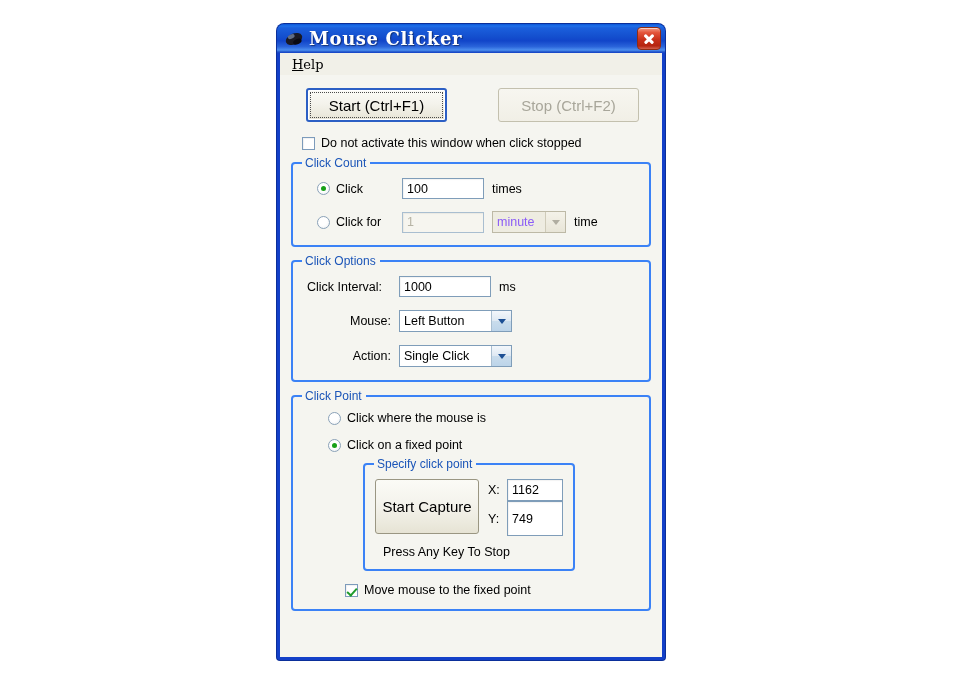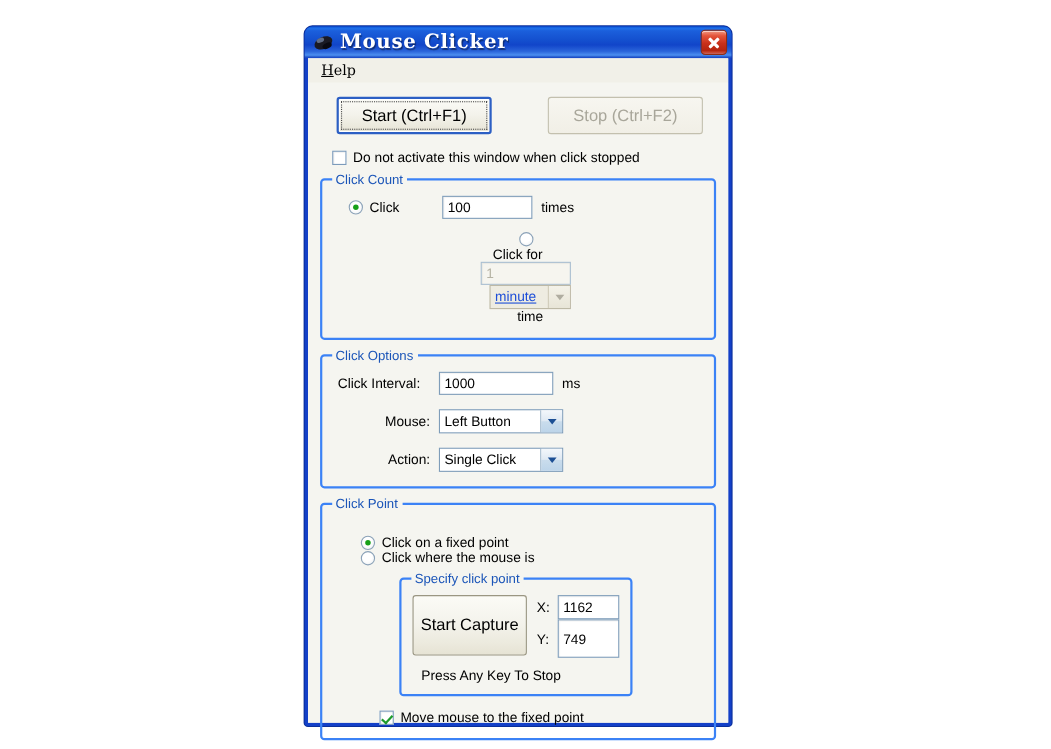--- a/index.html
+++ b/index.html
@@ -281,21 +281,21 @@
     left: 50%; top: 50%;
     margin: -2px 0 0 -4px;
     border-left: 4px solid transparent;
     border-right: 4px solid transparent;
     border-top: 5px solid #1c4f94;
   }
   .combo.disabled {
     border-color: #bdb9a6;
     background: #eeece1;
   }
-  .combo.disabled .val { color: #1d4ed8; text-decoration: underline; }
+  .combo.disabled .val { color: #8b5cf6; }
   .combo.disabled .arrow {
     background: linear-gradient(to bottom, #f4f2e9 0%, #e8e5d7 100%);
     border-left: 1px solid #cfcbb9;
   }
   .combo.disabled .arrow::after { border-top-color: #b0ada0; }
 
   .fieldlabel {
     font-size: 12.5px;
     color: #000000;
     white-space: nowrap;
@@ -349,40 +349,40 @@
 
         <div class="row" style="margin-left:14px;">
           <div class="rb checked"></div>
           <div class="lbl" style="width:66px;">Click</div>
           <div class="txt" style="width:82px;">
             <span>100</span>
           </div>
           <div class="unit">times</div>
         </div>
 
-        <div class="row" style="margin-left:14px;margin-top:12px;flex-direction:column;">
+        <div class="row" style="margin-left:14px;margin-top:12px;">
           <div class="rb"></div>
           <div class="lbl" style="width:66px;">Click for</div>
           <div class="txt disabled" style="width:82px;">
             <span>1</span>
           </div>
           <div class="combo disabled" style="width:74px;margin-left:8px;">
             <div class="val">minute</div>
             <div class="arrow"></div>
           </div>
           <div class="unit">time</div>
         </div>
       </div>
 
       <div class="group" style="margin-top:13px;padding:14px 10px 13px 10px;">
         <div class="legend">Click Options</div>
 
         <div class="row" style="margin-left:4px;">
           <div class="fieldlabel" style="width:92px;">Click Interval:</div>
-          <div class="txt" style="width:104px;">
+          <div class="txt" style="width:92px;">
             <span>1000</span>
           </div>
           <div class="unit">ms</div>
         </div>
 
         <div class="row" style="margin-left:4px;margin-top:13px;">
           <div class="fieldlabel" style="width:92px;text-align:right;padding-right:8px;box-sizing:border-box;">Mouse:</div>
           <div class="combo" style="width:113px;">
             <div class="val">Left Button</div>
             <div class="arrow"></div>
@@ -394,28 +394,28 @@
           <div class="combo" style="width:113px;">
             <div class="val">Single Click</div>
             <div class="arrow"></div>
           </div>
         </div>
       </div>
 
       <div class="group" style="margin-top:13px;padding:14px 10px 12px 10px;">
         <div class="legend">Click Point</div>
 
+        <div class="row" style="margin-left:25px;">
+          <div class="rb"></div>
+          <div class="lbl">Click where the mouse is</div>
+        </div>
+
         <div class="row" style="margin-left:25px;margin-top:13px;">
           <div class="rb checked"></div>
           <div class="lbl">Click on a fixed point</div>
-        </div>
-
-        <div class="row" style="margin-left:25px;">
-          <div class="rb"></div>
-          <div class="lbl">Click where the mouse is</div>
         </div>
 
         <div class="group" style="margin:11px 0 0 60px;width:212px;padding:14px 10px 10px 10px;box-sizing:border-box;">
           <div class="legend">Specify click point</div>
 
           <div class="row" style="align-items:stretch;">
             <div class="xp-btn" style="width:105px;height:55px;border-radius:3px;">
               <span>Start Capture</span>
             </div>
             <div style="margin-left:9px;display:flex;flex-direction:column;justify-content:space-between;">

